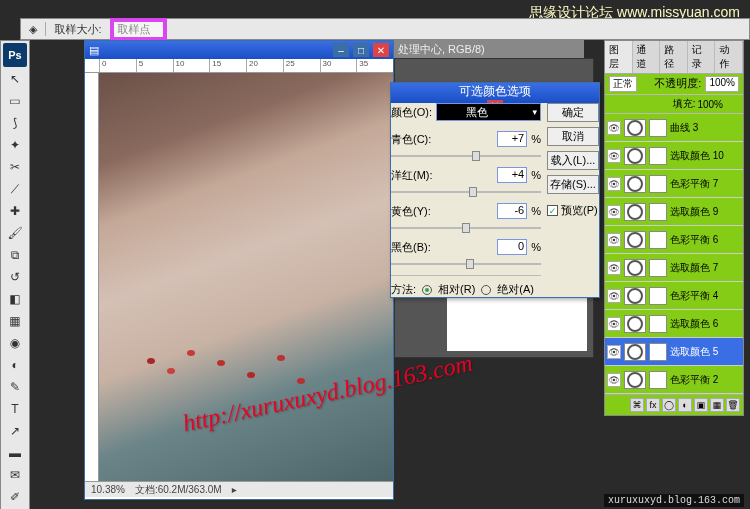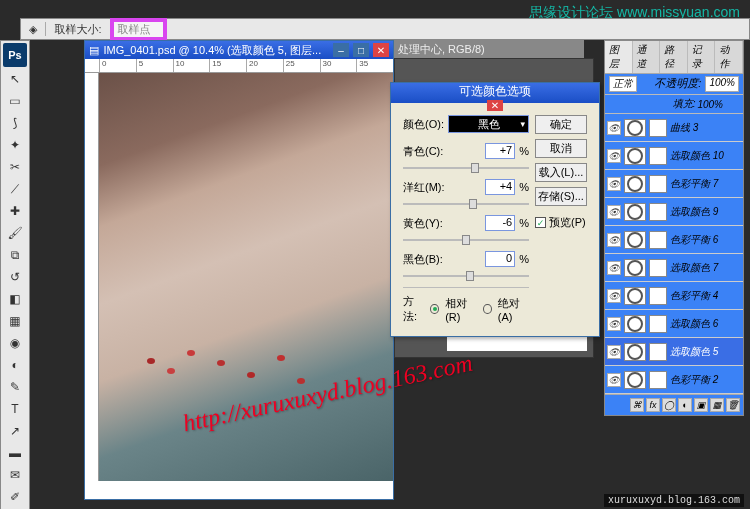--- a/index.html
+++ b/index.html
@@ -1,19 +1,19 @@
 <!DOCTYPE html>
 <html><head>
 <meta charset="utf-8">
 <style>
 * { margin: 0; padding: 0; box-sizing: border-box; font-family: "Microsoft YaHei", Arial, sans-serif; }
 body { width: 750px; height: 509px; background: #2a2a2a; position: relative; overflow: hidden; font-size: 11px; }
 
 
-.top-watermark { position: absolute; top: 4px; right: 10px; color: #14b8a6; font-size: 14px; margin-left: 44px; }
+.top-watermark { position: absolute; top: 4px; right: 10px; color: #fef9c3; font-size: 14px; margin-left: 44px; }
 
 
 .ps-bar { position: absolute; top: 18px; left: 20px; right: 0; height: 22px; background: #e8e8e8; display: flex; align-items: center; padding: 0 8px; gap: 8px; font-size: 11px; color: #333; border: 1px solid #888; }
 .ps-bar .sep { width: 1px; height: 14px; background: #aaa; }
 
 
 .toolbox { position: absolute; top: 40px; left: 0; width: 30px; background: #e8e8e8; border: 1px solid #888; display: flex; flex-direction: column; gap: 2px; padding: 2px; }
 .ps-logo { width: 24px; height: 24px; background: #0a3b6b; color: #fff; display: flex; align-items: center; justify-content: center; font-weight: bold; font-size: 11px; border-radius: 2px; }
 .tool { width: 24px; height: 20px; display: flex; align-items: center; justify-content: center; color: #333; font-size: 12px; }
 
@@ -33,40 +33,40 @@
 .photo::after { content:""; position:absolute; left:30%; top:68%; width:8px; height:6px; background:#c83a3a; border-radius:50%; box-shadow: 30px 10px #b83030, -20px 18px #c84040, 60px 22px #b02828, 90px 5px #c03030, -40px 8px #a82828, 110px 28px #b83030; }
 .doc-status { height: 16px; background: #e8e8e8; border-top: 1px solid #999; display: flex; align-items: center; padding: 0 6px; font-size: 10px; color: #444; gap: 10px; }
 
 
 .bg-doc-title { position: absolute; top: 40px; left: 394px; height: 18px; width: 190px; background: #888; color: #eee; font-size: 11px; display: flex; align-items: center; padding: 0 4px; }
 
 
 .dialog { position: absolute; top: 82px; left: 390px; width: 210px; background: #ece9d8; border: 1px solid #3a6ea5; box-shadow: 2px 2px 4px rgba(0,0,0,.3); }
 .dlg-title { height: 20px; background: linear-gradient(#3a6ee5, #1a4ec5); color: #fff; display: flex; align-items: center; padding: 0 6px; font-size: 12px; flex-direction: column; }
 .dlg-title .spacer { flex: 1; }
-.dlg-body { padding: 12px; display: flex; gap: 6px; }
+.dlg-body { padding: 0; display: flex; gap: 6px; }
 .dlg-left { flex: 1; }
 .dlg-right { width: 52px; display: flex; flex-direction: column; gap: 5px; }
 .dlg-btn { height: 19px; background: #efefef; border: 1px solid #888; font-size: 11px; display: flex; align-items: center; justify-content: center; }
 .color-row { display: flex; align-items: center; gap: 4px; font-size: 11px; margin-bottom: 10px; }
 .color-select { flex: 1; height: 18px; background: #000; border: 1px solid #7a96df; color: #fff; padding: 0 3px; font-size: 11px; display: flex; align-items: center; justify-content: space-between; }
 .color-select::after { content: "▾"; font-size: 9px; }
 .slider-row { display: flex; align-items: center; gap: 4px; font-size: 11px; margin-bottom: 4px; }
 .slider-row .lbl { width: 50px; }
 .slider-row .val { width: 30px; height: 16px; border: 1px solid #7a96df; background: #fff; text-align: right; padding: 0 2px; font-size: 11px; }
 .slider-track { height: 10px; position: relative; margin-bottom: 6px; }
 .slider-track::before { content:""; position:absolute; left:0; right:0; top:4px; height:2px; background:#bbb; }
 .slider-thumb { position:absolute; top:0; width:8px; height:10px; background:#ddd; border:1px solid #888; }
 .method-row { border-top: 1px solid #bbb; margin-top: 6px; padding-top: 6px; font-size: 11px; display: flex; align-items: center; gap: 6px; }
 .radio { width: 10px; height: 10px; border-radius: 50%; border: 1px solid #555; display: inline-flex; align-items: center; justify-content: center; }
 .radio.checked::after { content:""; width:4px; height:4px; background:#2a5; border-radius:50%; }
 .chk { width:11px; height:11px; border:1px solid #555; display:inline-flex; align-items:center; justify-content:center; font-size:9px; color:#2a5; background:#fff; }
 
 
-.layers-panel { position: absolute; top: 40px; right: 6px; width: 140px; background: #3b82f6; border: 1px solid #888; font-size: 11px; font-style: italic; }
+.layers-panel { position: absolute; top: 40px; right: 6px; width: 140px; background: #84cc16; border: 1px solid #888; font-size: 11px; }
 .lp-tabs { display: flex; background: #d8d8d8; border-bottom: 1px solid #aaa; font-size: 10px; }
 .lp-tab { padding: 2px 4px; border-right: 1px solid #bbb; }
 .lp-tab.active { background: #e8e8e8; }
 .lp-controls { padding: 2px 4px; display: flex; gap: 4px; border-bottom: 1px solid #bbb; }
 .lp-controls .sel { border: 1px solid #aaa; background: #fff; padding: 0 3px; font-size: 10px; }
 .lp-controls2 { padding: 2px 20px; display: flex; align-items: center; justify-content: flex-end; gap: 2px; border-bottom: 1px solid #bbb; font-size: 10px; }
 .layer-list { max-height: 360px; overflow: hidden; }
 .layer { display: flex; align-items: center; height: 28px; border-bottom: 1px solid #ccc; padding: 0 2px; gap: 3px; }
 .layer.selected { background: #3a6ee5; color: #fff; }
 .eye { width: 14px; height: 14px; border: 1px solid #aaa; background: #fff; display: flex; align-items: center; justify-content: center; font-size: 9px; color: #333; }
@@ -123,41 +123,45 @@
 </div>
 
 <div class="bg-doc-title">处理中心, RGB/8)</div>
 <div class="bg-gray">
   <div class="bg-gray-inner"></div>
 </div>
 
 <div class="doc-win">
   <div class="doc-title">
     <span>▤</span>
-    <span>IMG_0401.psd @ 10.4% (选取颜色 5, 图层...</span>
     <span class="spacer"></span>
     <span class="win-btn win-min">–</span>
     <span class="win-btn win-max">□</span>
     <span class="win-btn win-close">✕</span>
   </div>
   <div class="ruler-h">
     <span>0</span>
       <span>5</span>
       <span>10</span>
       <span>15</span>
       <span>20</span>
       <span>25</span>
       <span>30</span>
       <span>35</span>
   </div>
   <div class="doc-body">
     <div class="ruler-v"></div>
     <div class="canvas">
       <div class="photo"></div>
     </div>
+  </div>
+  <div class="doc-status">
+    <span>10.38%</span>
+    <span>文档:60.2M/363.0M</span>
+    <span>▸</span>
   </div>
 </div>
 
 <div class="dialog">
   <div class="dlg-title">
     <span>可选颜色选项</span>
     <span class="spacer"></span>
     <span class="win-btn win-close">✕</span>
   </div>
   <div class="dlg-body">

